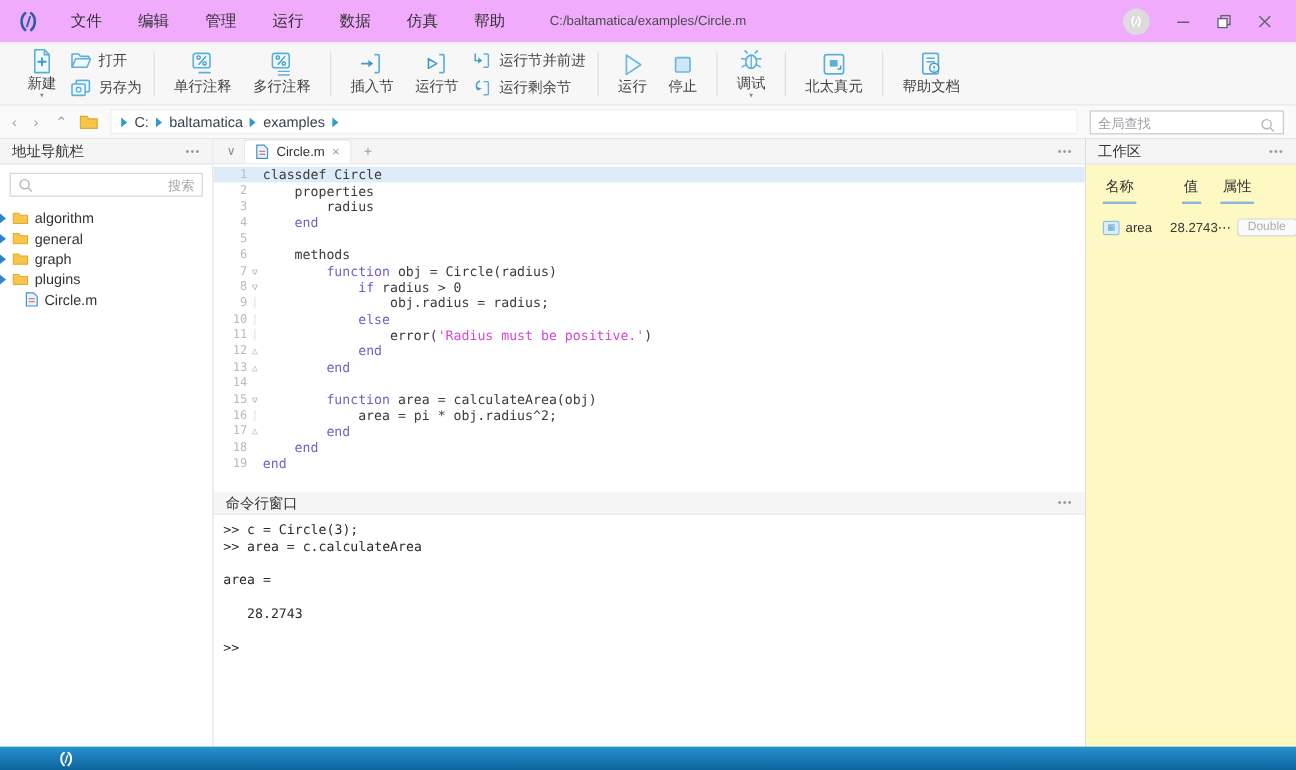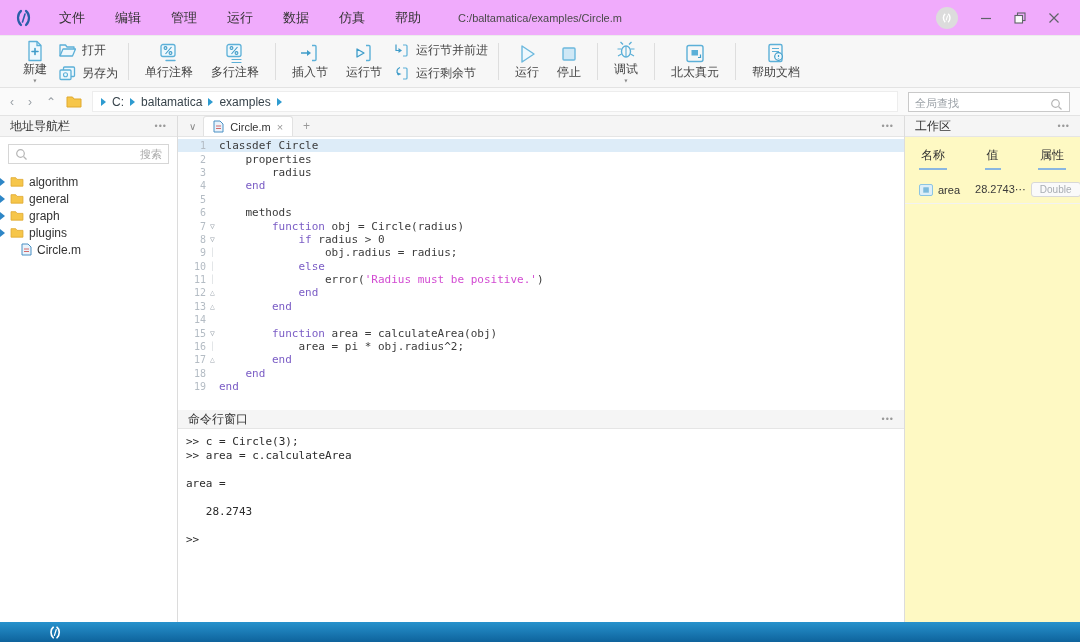--- a/index.html
+++ b/index.html
@@ -65,21 +65,21 @@
 
   .cmd-header { height:19px; }
   .cmd-content { flex:1; background:#fff; font-family:"DejaVu Sans Mono", monospace; font-size:11px; padding:6px 0 0 8px; }
   .cmd-line { height:14px; white-space:pre; color:#2b2b2b; }
 
   .rightpanel { width:175px; flex:none; display:flex; flex-direction:column; background:#fef9c3; }
   .ws-cols { display:flex; padding:10px 14px 6px 14px; font-size:12px; color:#333; }
   .ws-col { flex:1; }
   .ws-col span { display:inline-block; border-bottom:2px solid #8ab7e0; padding:0 2px 4px 2px; }
   .ws-col.c2 { text-align:center; }
-  .ws-col.c3 { text-align:right; }
+  .ws-col.c3 { }
   .ws-row { display:flex; align-items:center; padding:6px 24px 6px 14px; font-size:11px; color:#333; gap:5px; border-bottom:1px solid #f2f2f2; }
   .var-icon { width:14px; height:12px; border:1px solid #8cc5e3; background:#ddeef8; border-radius:2px; color:#58a8d2; font-size:7px; display:flex; align-items:center; justify-content:center; flex:none; }
   .ws-val { flex:1; text-align:left; padding-left:10px; color:#3b3b3b; }
   .badge { border:1px solid #d8d8d8; background:#fafafa; color:#a8adb3; border-radius:3px; font-size:10px; padding:1px 8px; }
 
   
   .statusbar { height:20px; background:linear-gradient(180deg, var(--sb-top,#2792cd), var(--sb-bot,#0e639c)); display:flex; align-items:center; padding-left:48px; }
 
   svg { display:block; }
 </style>

